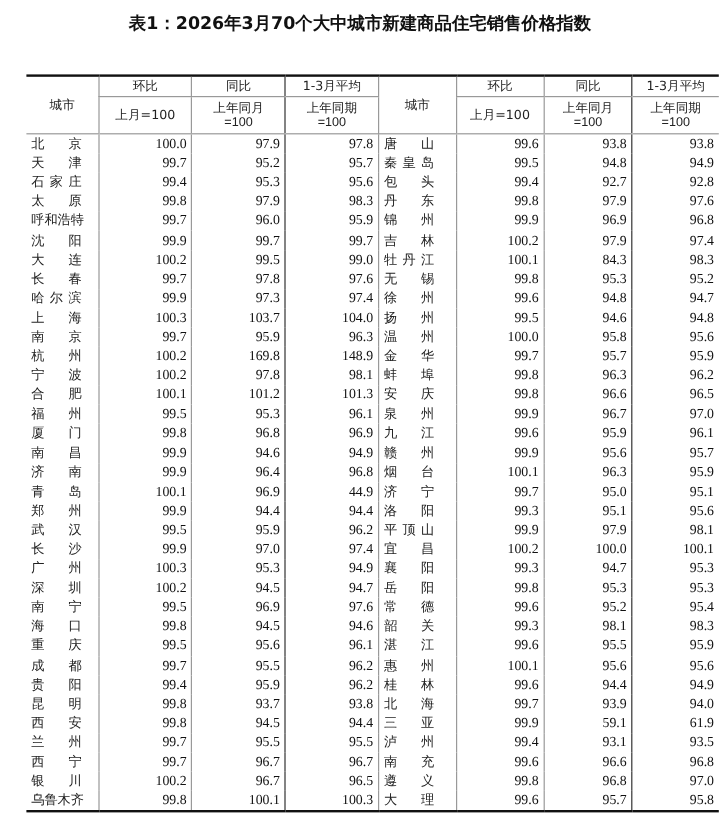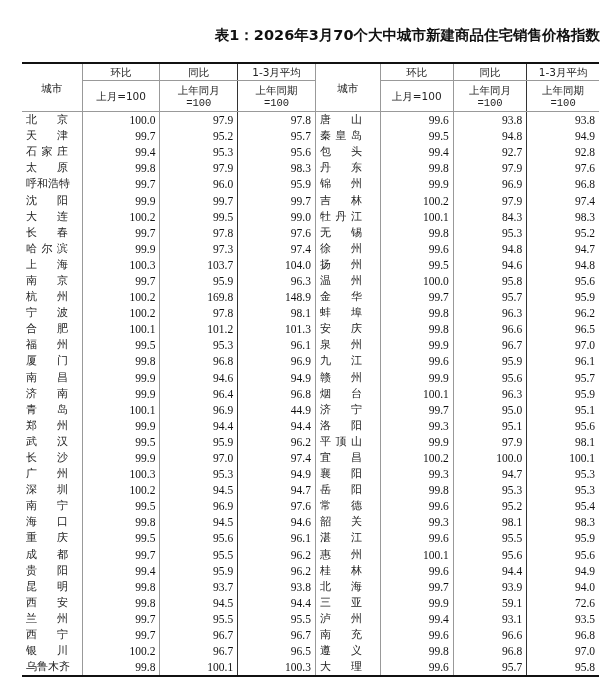--- a/index.html
+++ b/index.html
@@ -13,27 +13,26 @@
       position: relative;
       overflow: hidden;
       font-family: "Liberation Serif", "DejaVu Serif", serif;
       color: #111;
     }
     .title {
       position: absolute;
       top: 10px;
       left: 0;
       width: 600px;
-      text-align: right;
+      text-align: center;
       font-family: "DejaVu Sans", "Liberation Sans", sans-serif;
       font-weight: bold;
       font-size: 14.5px;
       letter-spacing: 0px;
       color: #111;
-      margin-top: 16px;
     }
     table.idx {
       position: absolute;
       top: 62px;
       left: 22px;
       width: 577px;
       border-collapse: collapse;
       table-layout: fixed;
       font-size: 11.5px;
     }
@@ -52,21 +51,21 @@
     table.idx th {
       font-weight: normal;
       text-align: center;
       font-family: "DejaVu Sans", "Liberation Sans", sans-serif;
       font-size: 10.5px;
       line-height: 12px;
       padding: 1px 0;
       color: #222;
     }
     table.idx th .serif {
-      font-family: Liberation Mono, monospace;
+      font-family: Liberation Sans, sans-serif;
       text-align: right;
     }
     table.idx thead tr.top th { height: 14px; }
     table.idx thead tr.sub th { height: 28px; }
     table.idx thead tr.sub th, table.idx thead tr.top th.city-h {
       border-bottom: 1px solid #999;
     }
     table.idx .bl { border-left: 1px solid #999; }
     table.idx .bl-dark { border-left: 1px solid #333; }
     table.idx thead tr.top th.grp { border-bottom: 1px solid #999; }
@@ -754,21 +753,21 @@
         <td class="num bl">94.5</td>
         <td class="num bl-dark">94.4</td>
         <td class="city bl">
           <span class="cn">
             <span>三</span>
             <span>亚</span>
           </span>
         </td>
         <td class="num bl">99.9</td>
         <td class="num bl">59.1</td>
-        <td class="num bl-dark">72.6</td>
+        <td class="num bl-dark">61.9</td>
       </tr>
       <tr>
         <td class="city">
           <span class="cn">
             <span>兰</span>
             <span>州</span>
           </span>
         </td>
         <td class="num bl">99.7</td>
         <td class="num bl">95.5</td>

